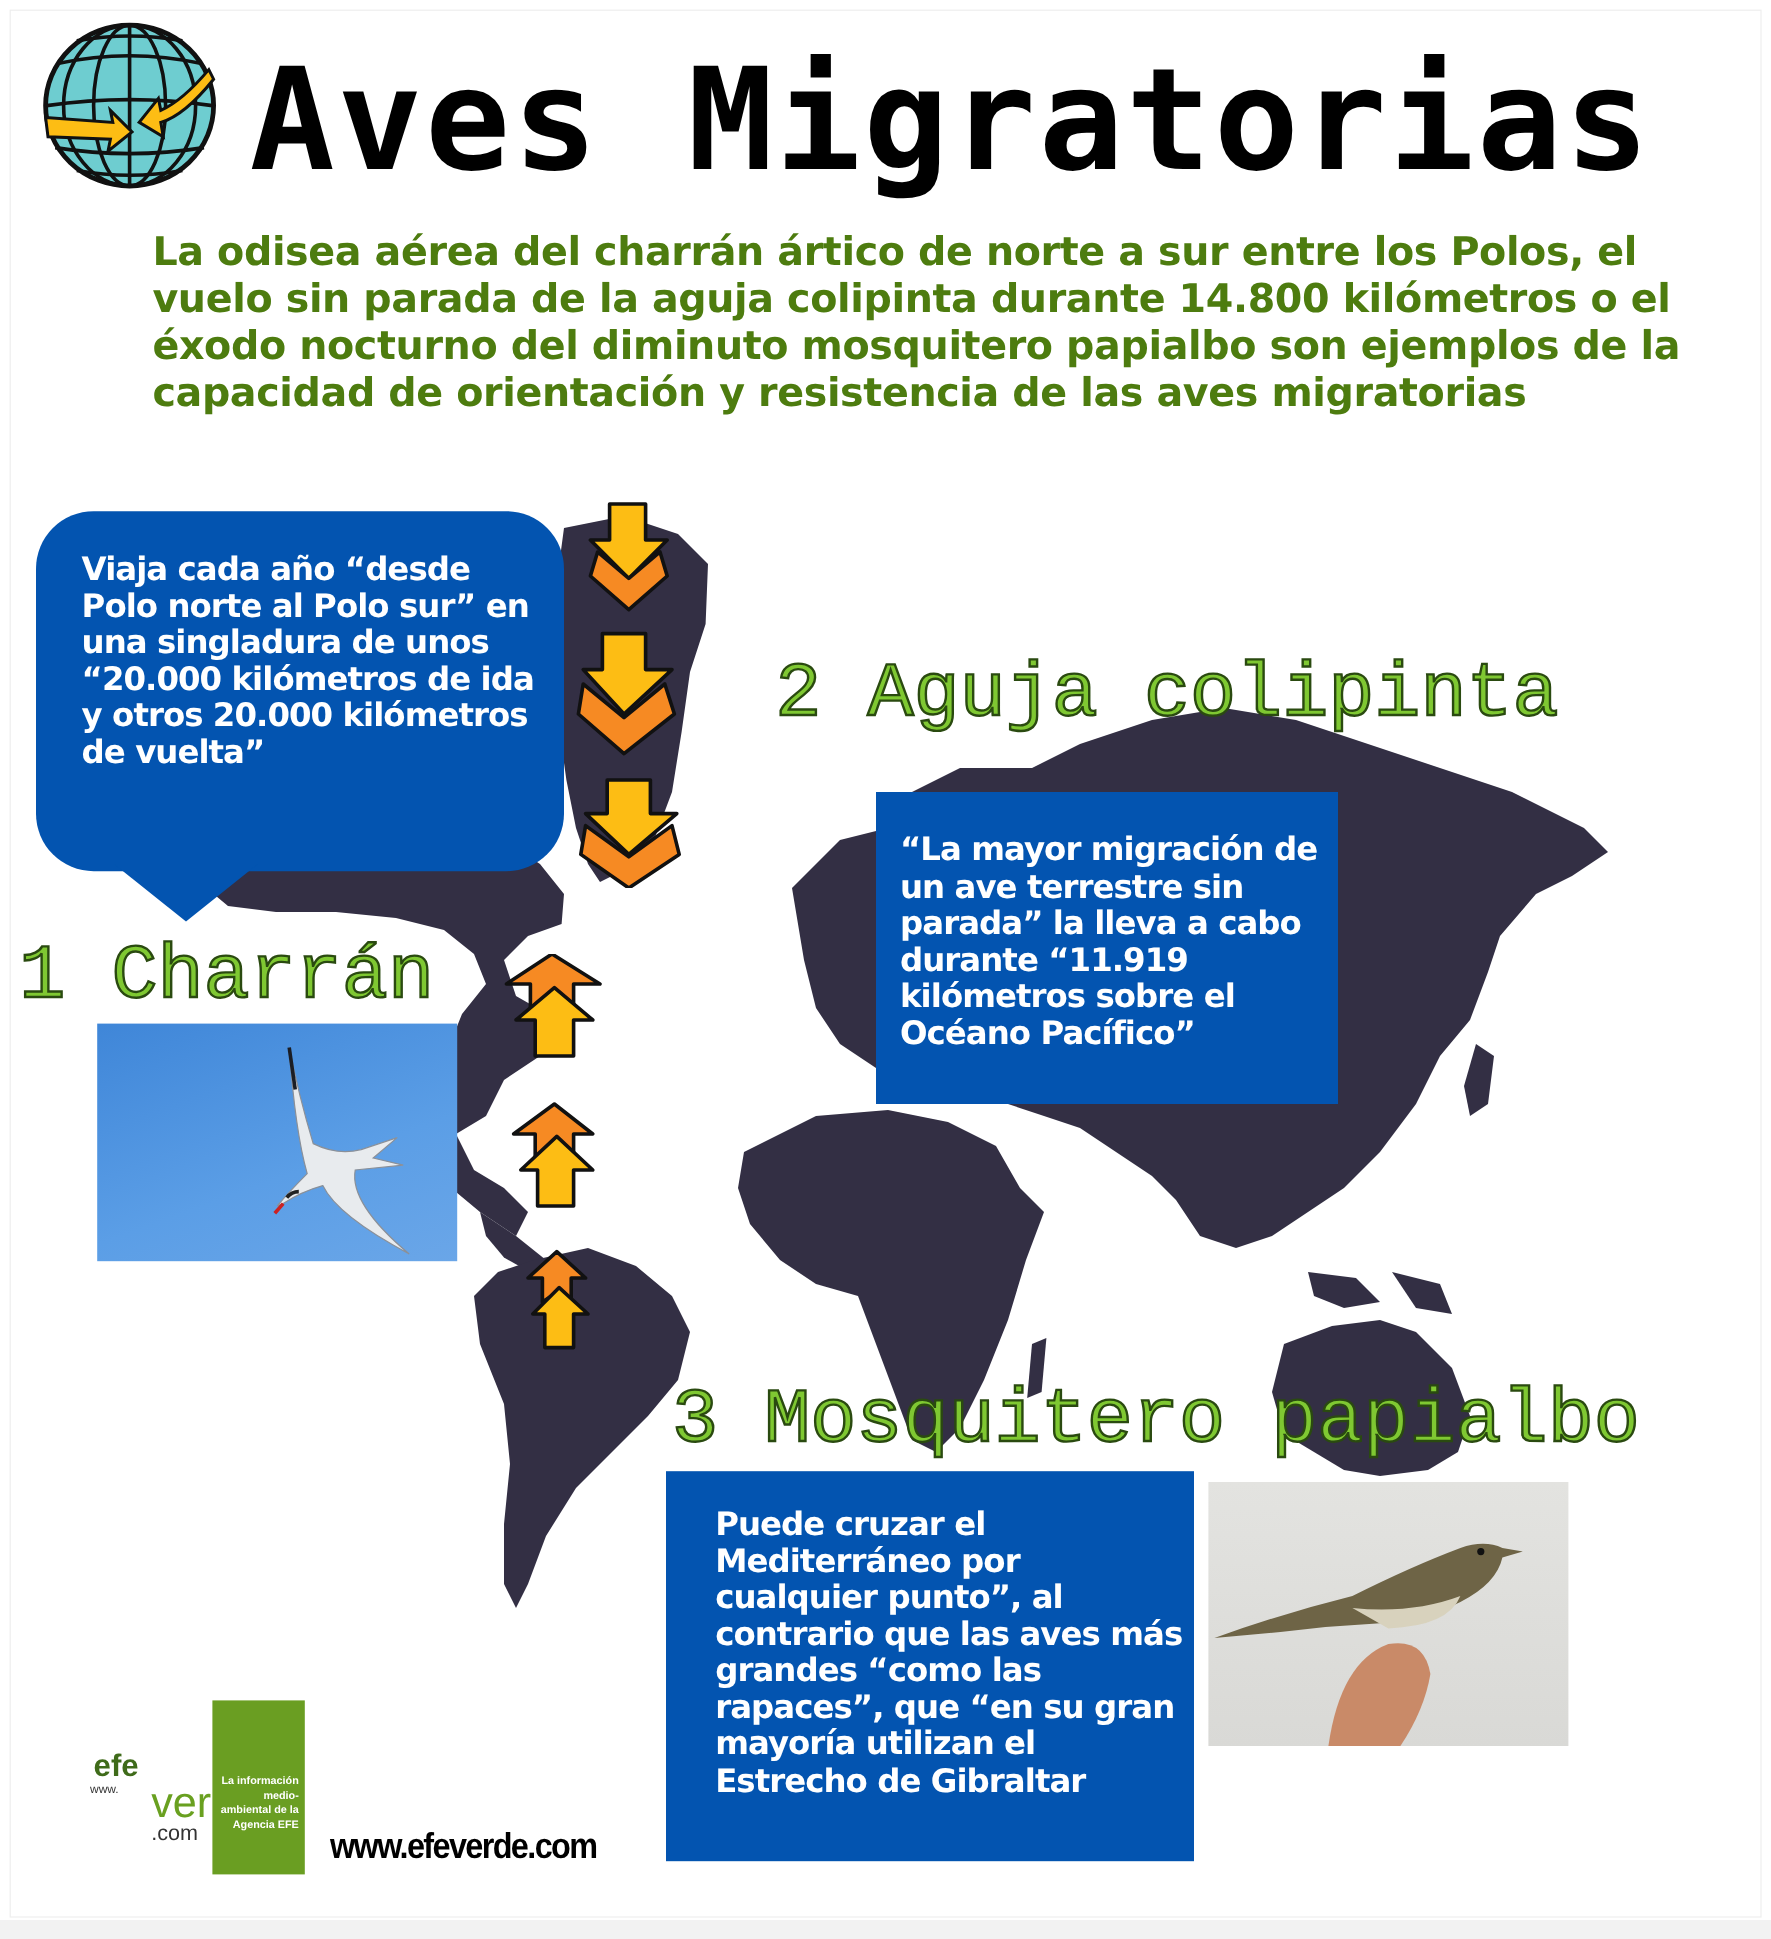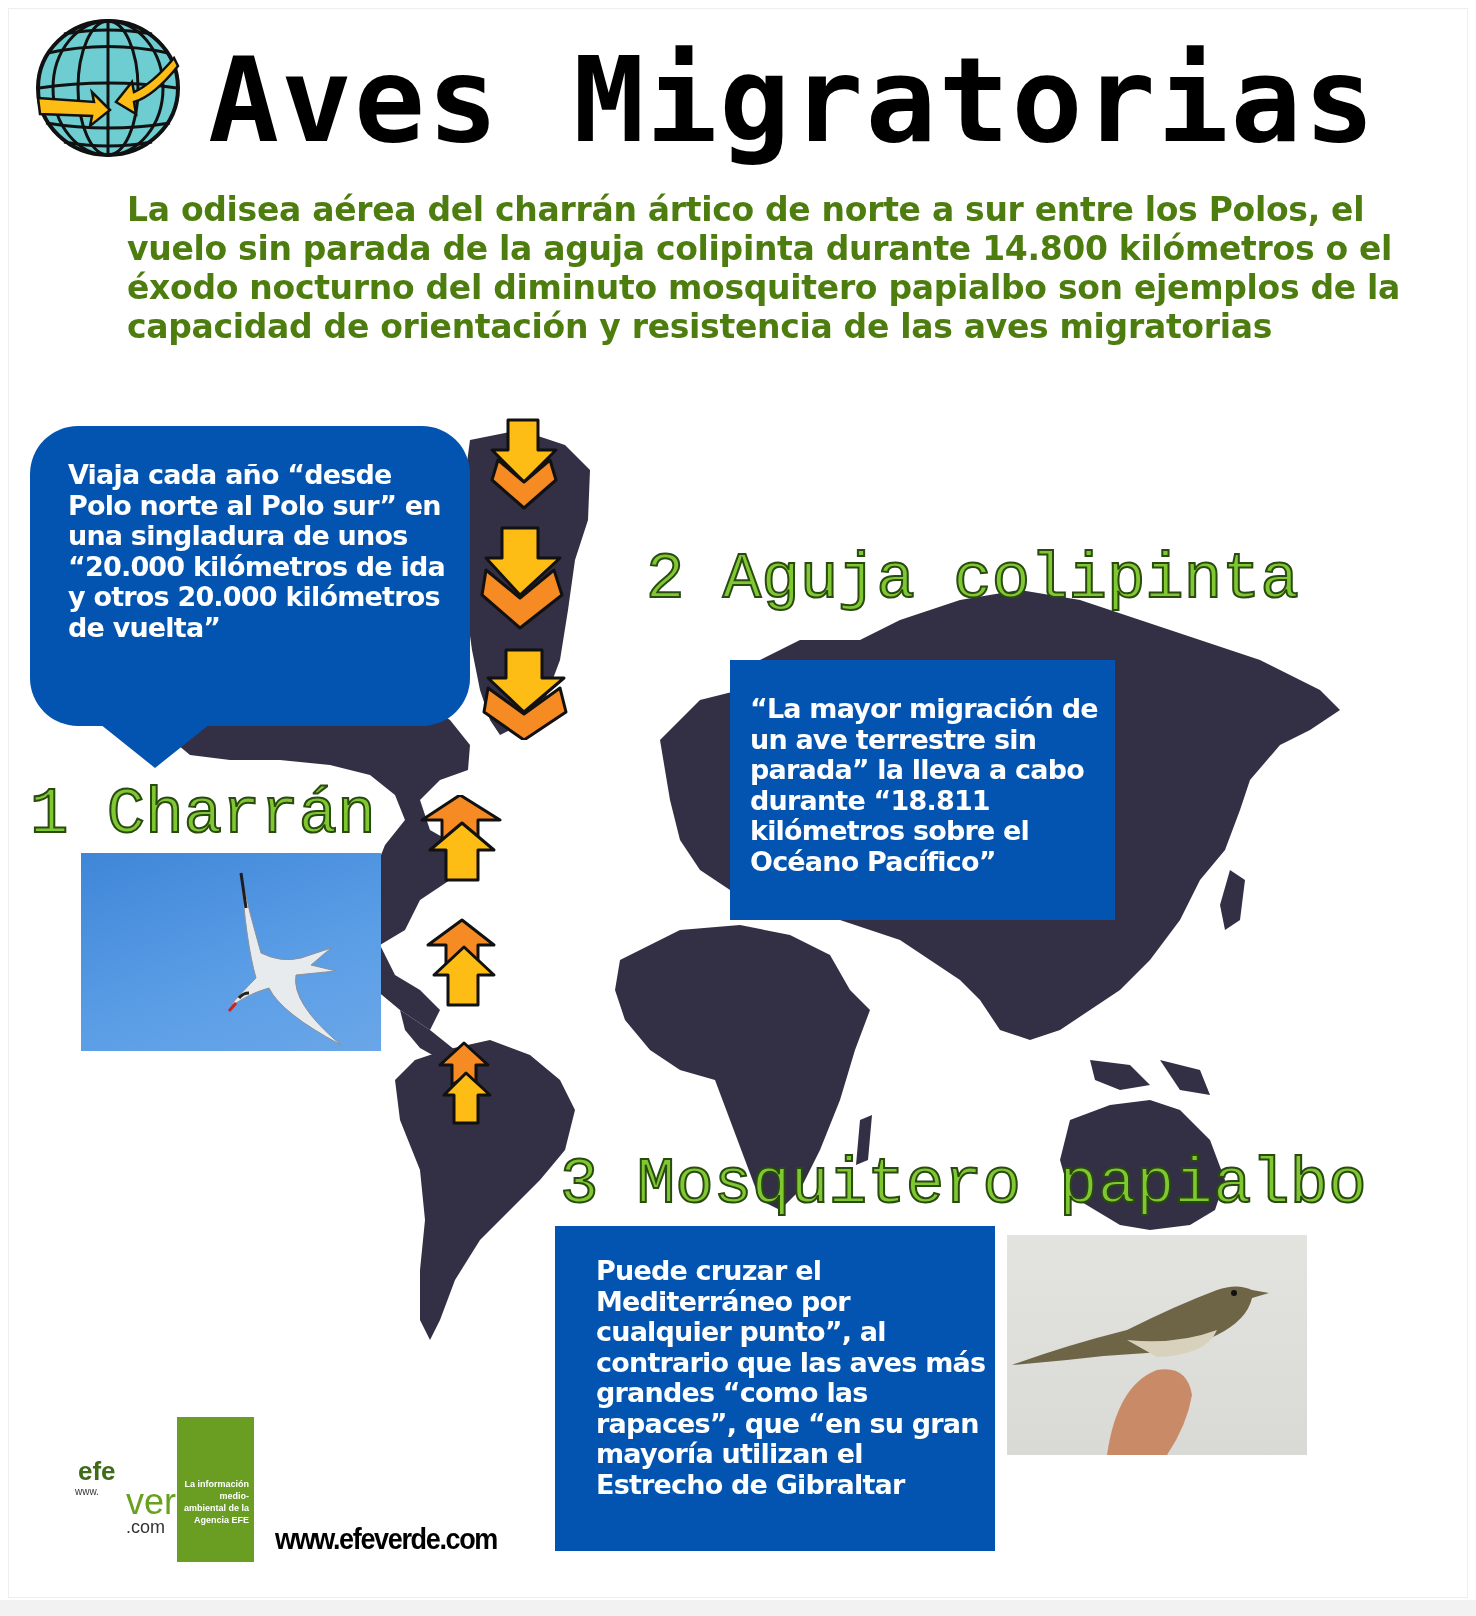--- a/index.html
+++ b/index.html
@@ -18,21 +18,21 @@
   .bubble-tail { position:absolute; left:95px; top:720px; width:0; height:0; border-left:60px solid transparent; border-right:60px solid transparent; border-top:48px solid #0354b0; }
   .bubble-text { position:absolute; left:68px; top:460px; width:380px; color:#fff; font-weight:bold; font-size:27px; line-height:30.5px; letter-spacing:-0.8px; }
 
   .box2 { position:absolute; left:730px; top:660px; width:385px; height:260px; background:#0354b0; }
   .box2-text { position:absolute; left:750px; top:694px; width:360px; color:#fff; font-weight:bold; font-size:27px; line-height:30.5px; letter-spacing:-0.8px; }
 
   .box3 { position:absolute; left:555px; top:1226px; width:440px; height:325px; background:#0354b0; }
   .box3-text { position:absolute; left:596px; top:1256px; width:390px; color:#fff; font-weight:bold; font-size:27px; line-height:30.5px; letter-spacing:-0.8px; }
 
   .label-green { position:absolute; font-family:Liberation Mono, monospace; font-size:64px; line-height:70px; color:#7fc832; -webkit-text-stroke:2px #2a4a10; letter-spacing:0px; white-space:nowrap; }
-  .lbl1 { left:30px; top:780px; }
+  .lbl1 { left:16px; top:780px; }
   .lbl2 { left:646px; top:545px; }
   .lbl3 { left:560px; top:1150px; }
 
   .photo { position:absolute; overflow:hidden; }
   .photo-tern { left:81px; top:853px; width:300px; height:198px; background:linear-gradient(160deg,#3f86d8 0%, #5b9ee6 60%, #6aa6e8 100%); }
   .photo-warbler { left:1007px; top:1235px; width:300px; height:220px; background:linear-gradient(180deg,#e3e3e0 0%, #d9d9d6 100%); }
   .logo-www { position:absolute; left:75px; top:1446px; font-family:"Liberation Sans", sans-serif; font-size:10px; color:#333;margin-top:40px; }
   .logo-efe { position:absolute; left:78px; top:1454px; font-family:"Liberation Sans", sans-serif; font-weight:bold; font-size:26px; line-height:34px; color:#3f6b1a; }
   .logo-verde { position:absolute; left:78px; top:1484px; font-family:"Liberation Sans", sans-serif; font-size:36px; line-height:36px; color:#69a020;margin-left:48px; }
   .logo-com { position:absolute; left:126px; top:1518px; font-family:"Liberation Sans", sans-serif; font-size:18px; line-height:18px; color:#333; }
@@ -137,21 +137,21 @@
     <path d="M160 20 Q168 60 180 100 Q200 110 220 105 L250 95 L230 112 L255 118 L215 122 Q210 150 260 192 Q200 160 188 135 Q170 140 155 150 L150 152 Q160 140 175 125 Q165 90 160 20 Z" fill="#e8ebee" stroke="#8a9099" stroke-width="1"></path>
     <path d="M160 20 L165 55" stroke="#1a1d25" stroke-width="3"></path>
     <path d="M155 150 L148 158" stroke="#c22" stroke-width="3"></path>
     <path d="M158 145 Q162 140 168 140" stroke="#222" stroke-width="3" fill="none"></path>
   </svg>
 </div>
 
 <div class="label-green lbl2">2 Aguja colipinta</div>
 
 <div class="box2"></div>
-<div class="box2-text">“La mayor migración de un ave terrestre sin parada” la lleva a cabo durante “18.811 kilómetros sobre el Océano Pacífico”</div>
+<div class="box2-text">“La mayor migración de un ave terrestre sin parada” la lleva a cabo durante “11.919 kilómetros sobre el Océano Pacífico”</div>
 
 <div class="label-green lbl3">3 Mosquitero papialbo</div>
 
 <div class="box3"></div>
 <div class="box3-text">Puede cruzar el Mediterráneo por cualquier punto”, al contrario que las aves más grandes “como las rapaces”, que “en su gran mayoría utilizan el Estrecho de Gibraltar</div>
 
 <div class="photo photo-warbler">
   <svg width="300" height="220" viewBox="0 0 300 220" xmlns="http://www.w3.org/2000/svg">
     <path d="M5 130 Q60 110 120 95 Q170 70 210 55 Q230 48 245 55 L262 58 L245 63 Q240 85 210 100 Q180 115 140 118 Q100 120 60 125 Z" fill="#6e6446"></path>
     <path d="M120 105 Q170 110 210 95 Q200 120 150 122 Z" fill="#d8d2bd"></path>

